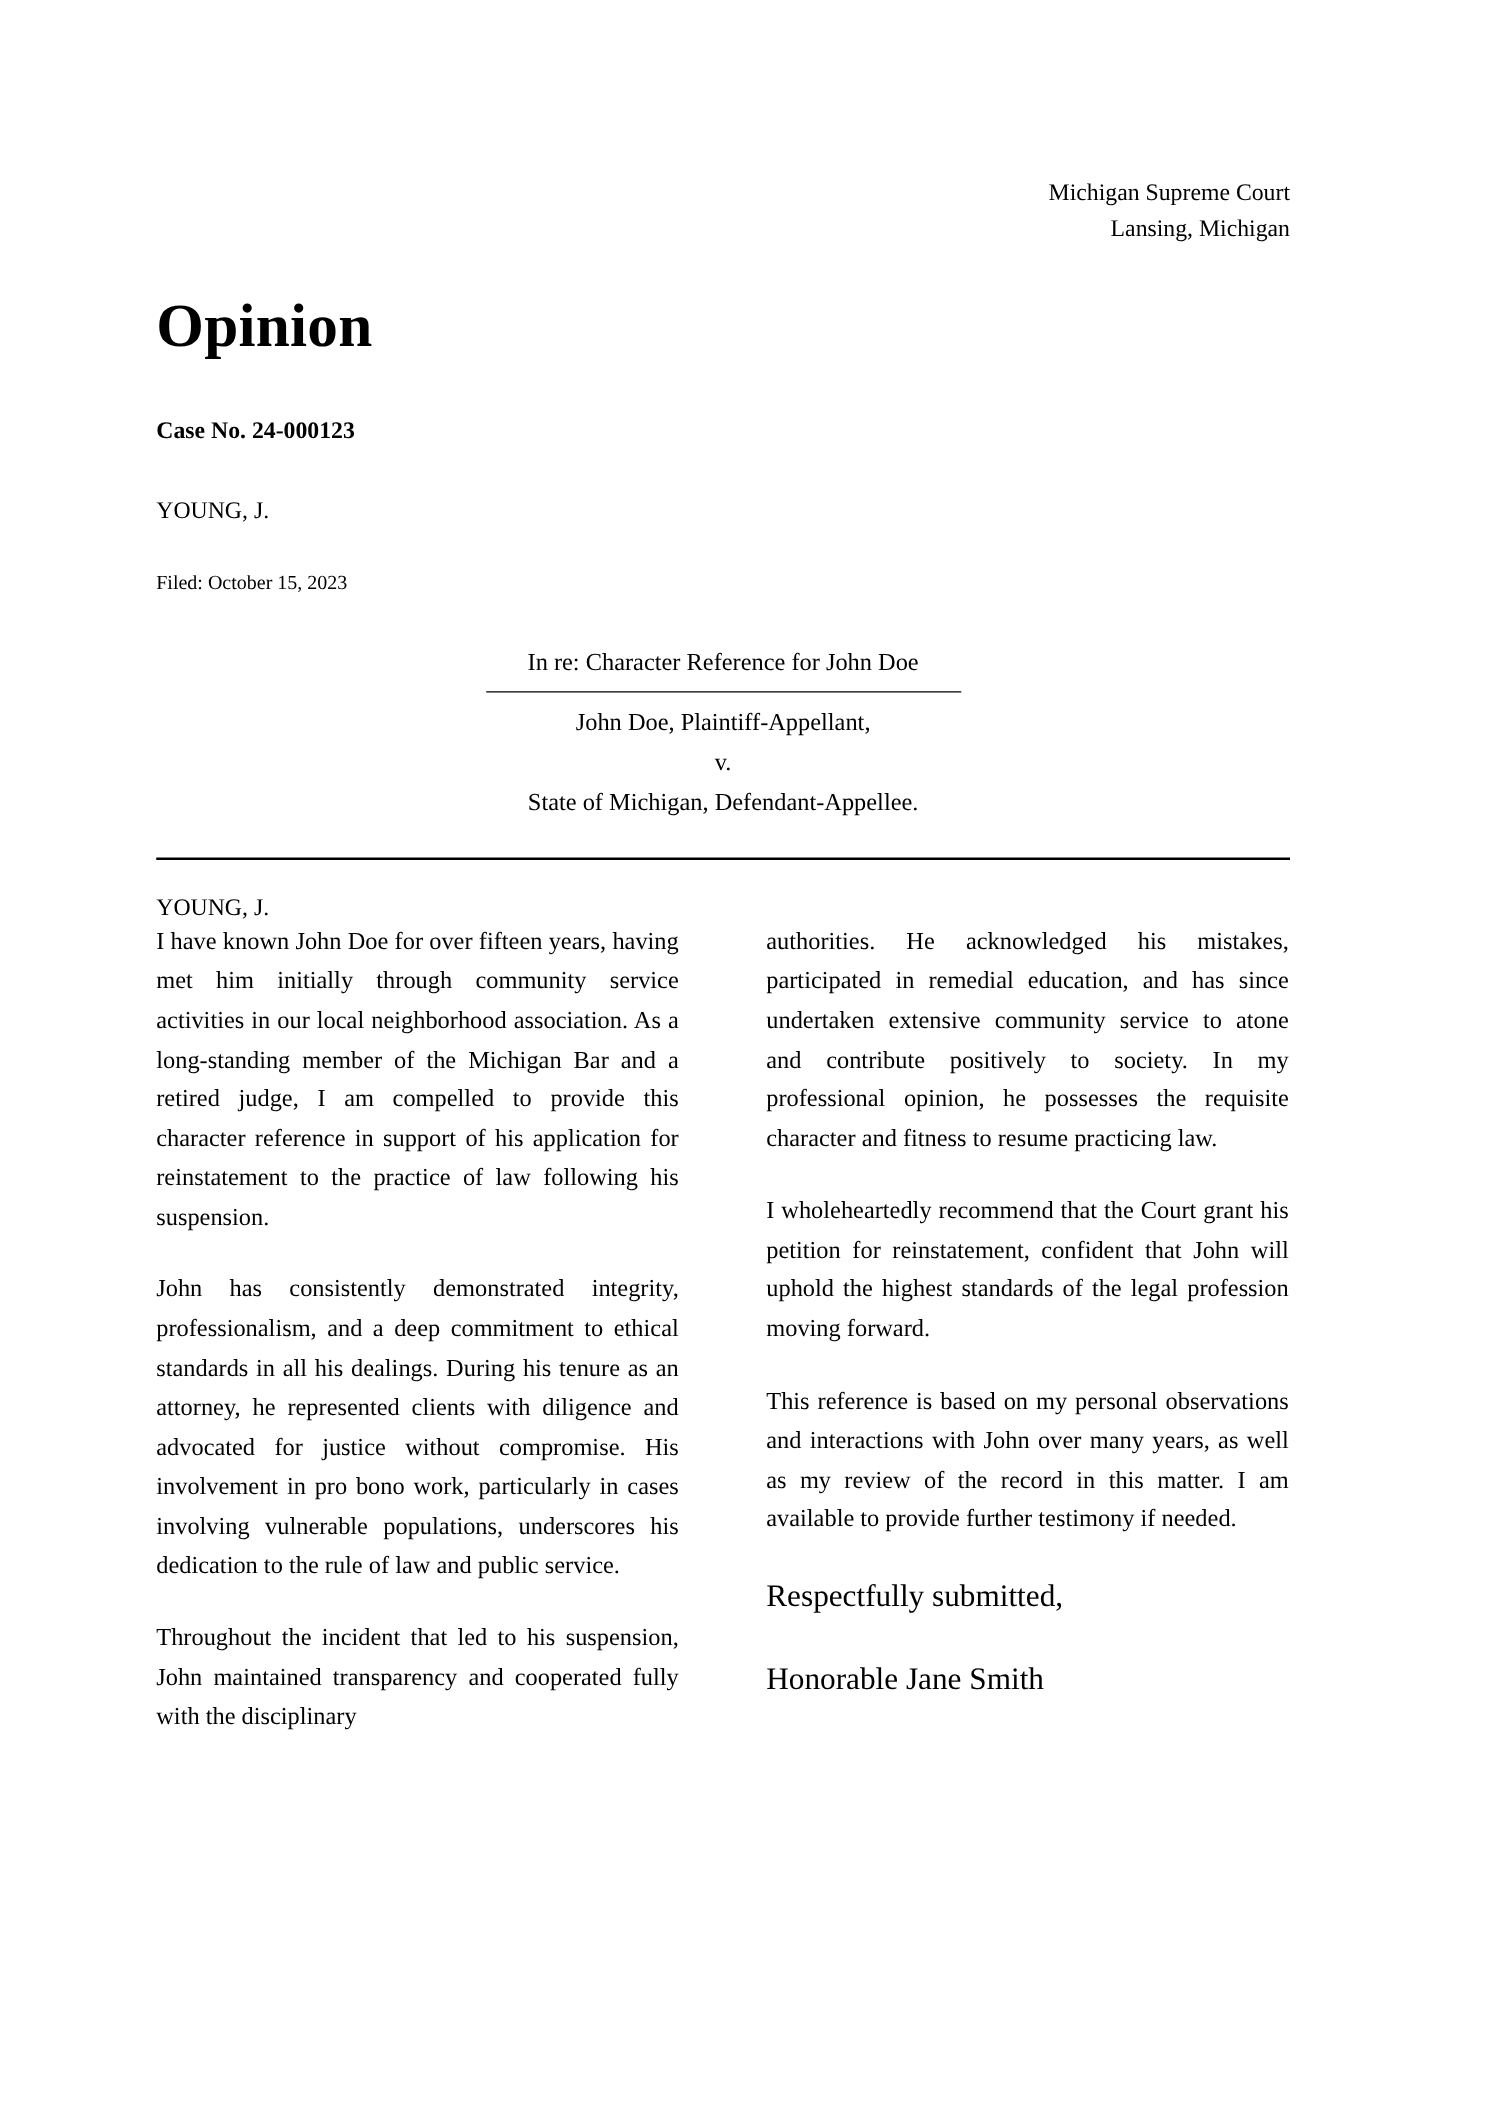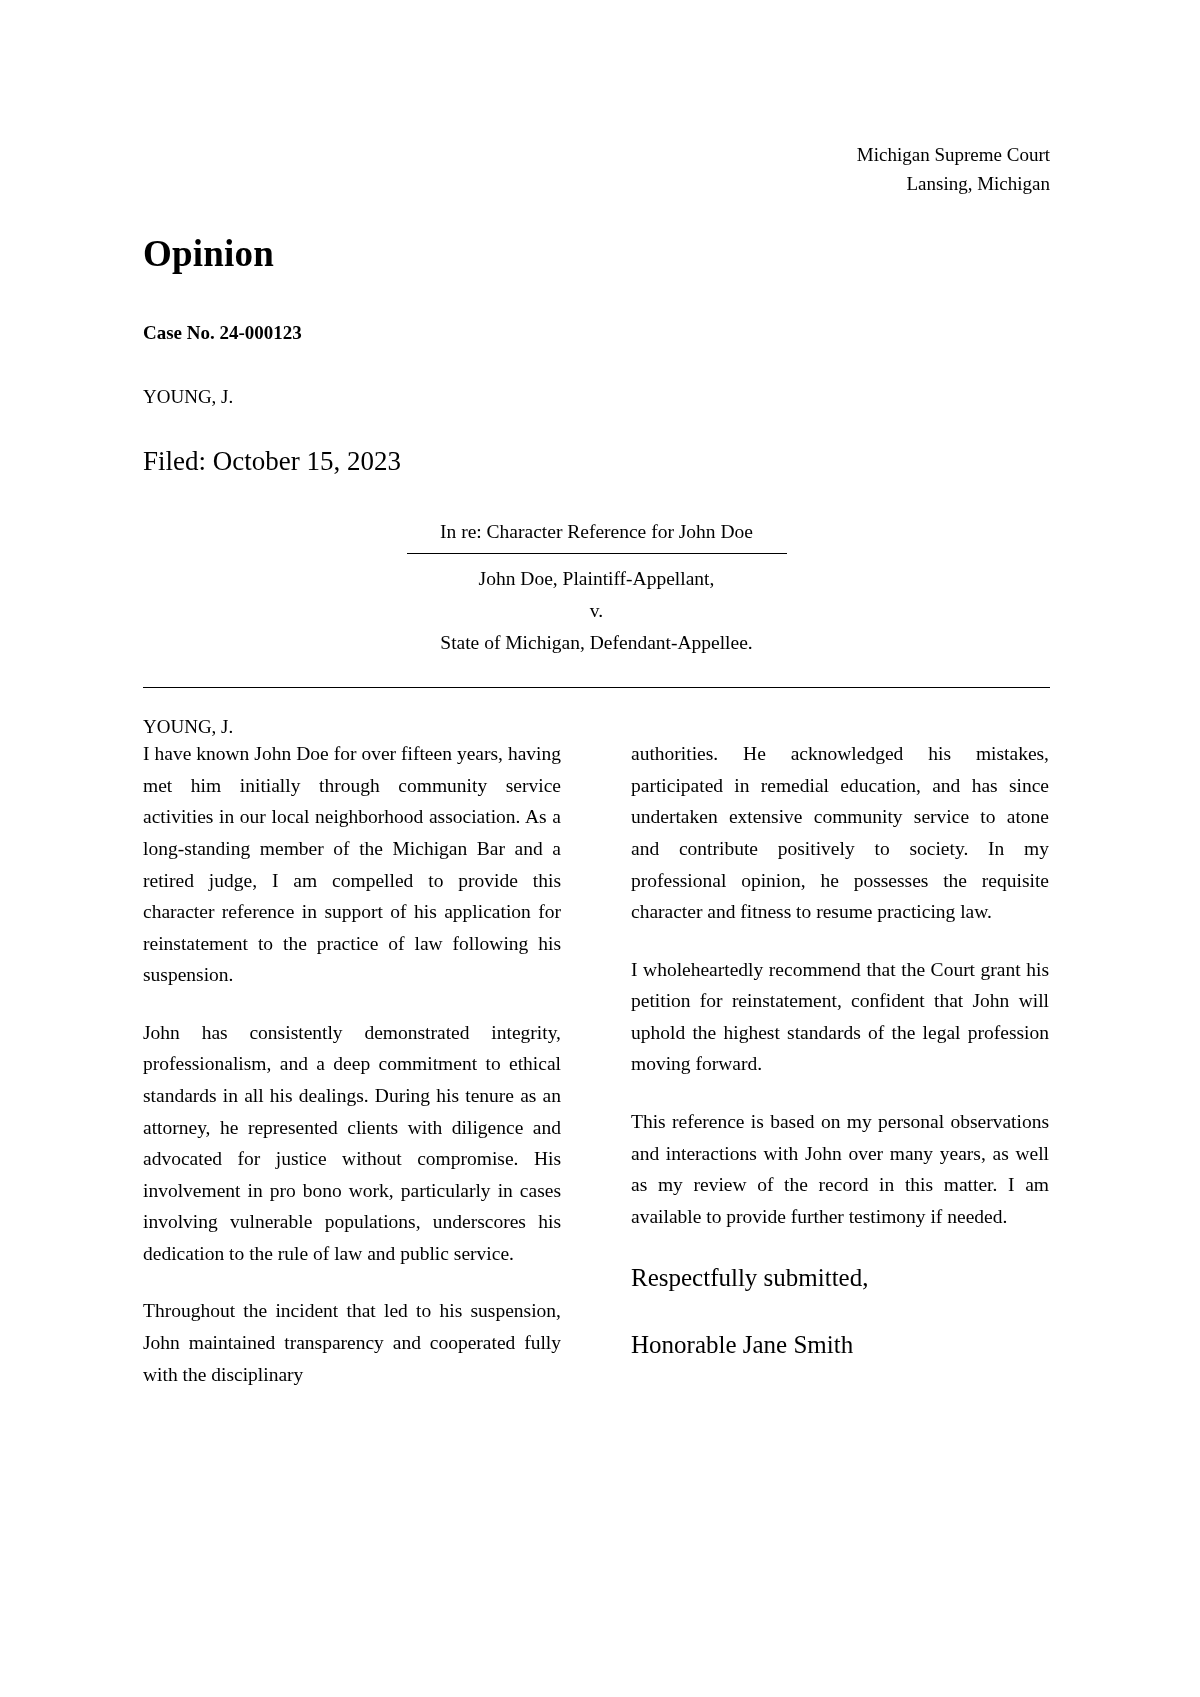--- a/index.html
+++ b/index.html
@@ -17,53 +17,53 @@
   }
   .page {
     position: relative;
     width: 1200px;
     height: 1697px;
     box-sizing: border-box;
     padding: 0;
   }
   .content {
     position: absolute;
-    left: 143px;
+    left: 125px;
     top: 0;
     width: 907px;
   }
   .court-block {
     margin-top: 140px;
     text-align: right;
     font-size: 19px;
     line-height: 1.55;
   }
   .court-block div {
     white-space: nowrap;
   }
   .opinion-title {
     margin-top: 36px;
-    font-size: 37px;
+    font-size: 49px;
     font-weight: bold;
     letter-spacing: 0.2px;
     line-height: 1.05;
   }
   .case-no {
     margin-top: 48px;
     text-align: left;
     font-size: 19px;
     font-weight: bold;
   }
   .justice-line {
     margin-top: 42px;
     font-size: 19px;
   }
   .filed-line {
     margin-top: 38px;
-    font-size: 27px;
+    font-size: 16px;
   }
   .caption {
     margin-top: 40px;
     text-align: center;
     font-size: 19.5px;
     line-height: 1.55;
   }
   .caption .in-re {
     margin-bottom: 0;
   }

